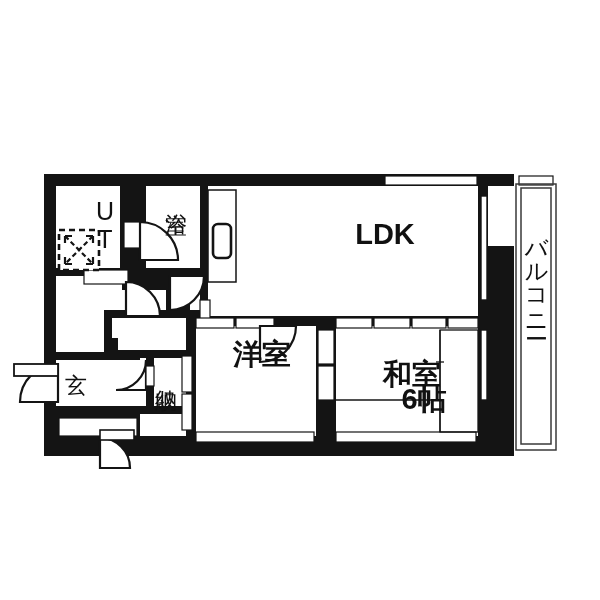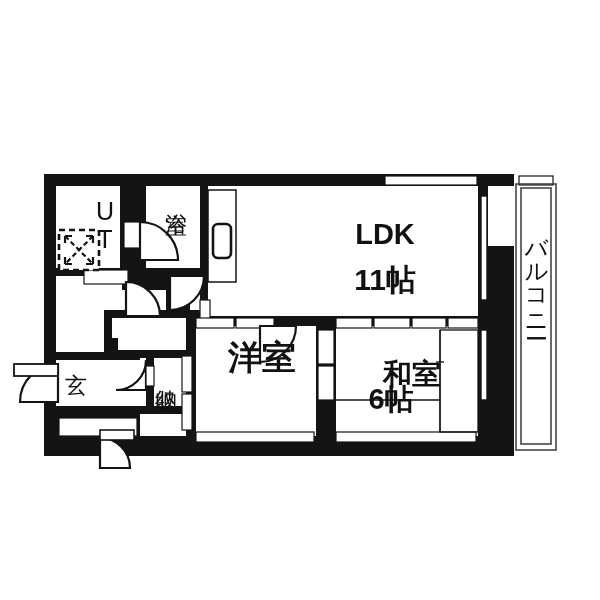--- a/index.html
+++ b/index.html
@@ -24,24 +24,24 @@
     position: absolute;
     font-weight: 700;
     color: #111111;
     text-align: center;
     white-space: nowrap;
     line-height: 1.0;
     letter-spacing: 0px;
   }
   .lbl-ldk      { left: 330px; top: 220px; width: 110px; font-size: 29px; }
   .lbl-ldk-size { left: 330px; top: 265px; width: 110px; font-size: 30px; }
-  .lbl-yoshitsu { left: 212px; top: 340px; width: 100px; font-size: 34px; }
+  .lbl-yoshitsu { left: 212px; top: 340px; width: 100px; font-size: 29px; }
   .lbl-yoshitsu-size { left: 206px; top: 385px; width: 112px; font-size: 29px; }
   .lbl-washitsu { left: 366px; top: 360px; width: 92px; font-size: 29px; }
-  .lbl-washitsu-size { left: 347px; top: 385px; width: 88px; font-size: 29px; }
+  .lbl-washitsu-size { left: 380px; top: 385px; width: 88px; font-size: 29px; }
   .lbl-yokushitsu {
     left: 158px; top: 196px; width: 30px; font-size: 22px;
     font-weight: 400; line-height: 1.06;
   }
   .lbl-ut {
     left: 92px; top: 197px; width: 26px; font-size: 25px;
     font-weight: 400; line-height: 1.05;
   }
   .lbl-wc { left: 124px; top: 329px; width: 60px; font-size: 24px; font-weight: 400; }
   .lbl-shuno {
@@ -215,21 +215,20 @@
       <path d="M100 438 A 30 30 0 0 1 130 468 L 100 468 Z" fill="#ffffff" stroke="#141414" stroke-width="2.2"></path>
       <rect x="100" y="430" width="34" height="10" fill="#ffffff" stroke="#141414" stroke-width="1.6"></rect>
     </g>
 
     <g>
       <rect x="146" y="366" width="8" height="20" fill="#ffffff" stroke="#141414" stroke-width="1.2"></rect>
     </g>
   </svg>
 
   <div class="room-label lbl-ldk">LDK</div>
-  <div class="room-label lbl-ldk-size">11帖</div>
 
   <div class="room-label lbl-yoshitsu">洋室</div>
 
   <div class="room-label lbl-washitsu">和室</div>
   <div class="room-label lbl-washitsu-size">6帖</div>
 
   <div class="room-label lbl-yokushitsu vert">浴室</div>
 
   <div class="room-label lbl-ut vert">UT</div>
 

